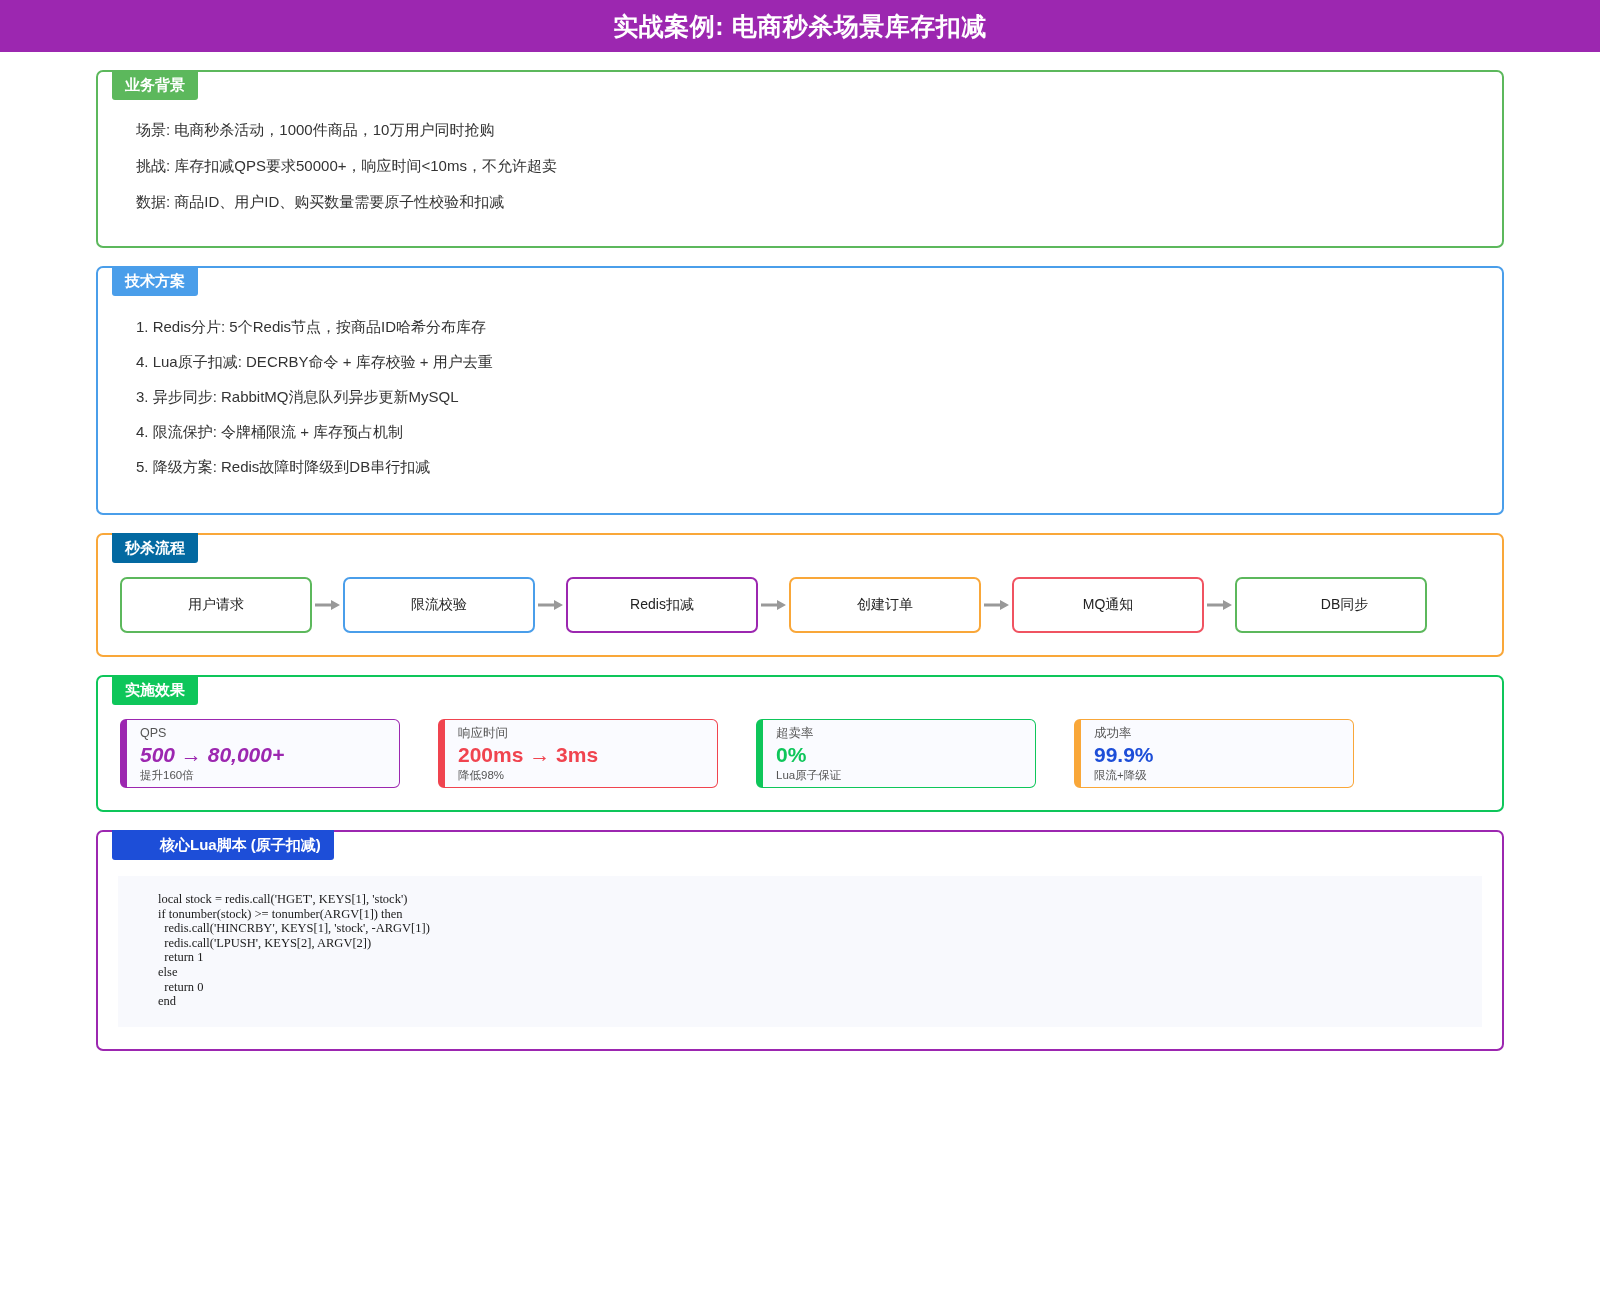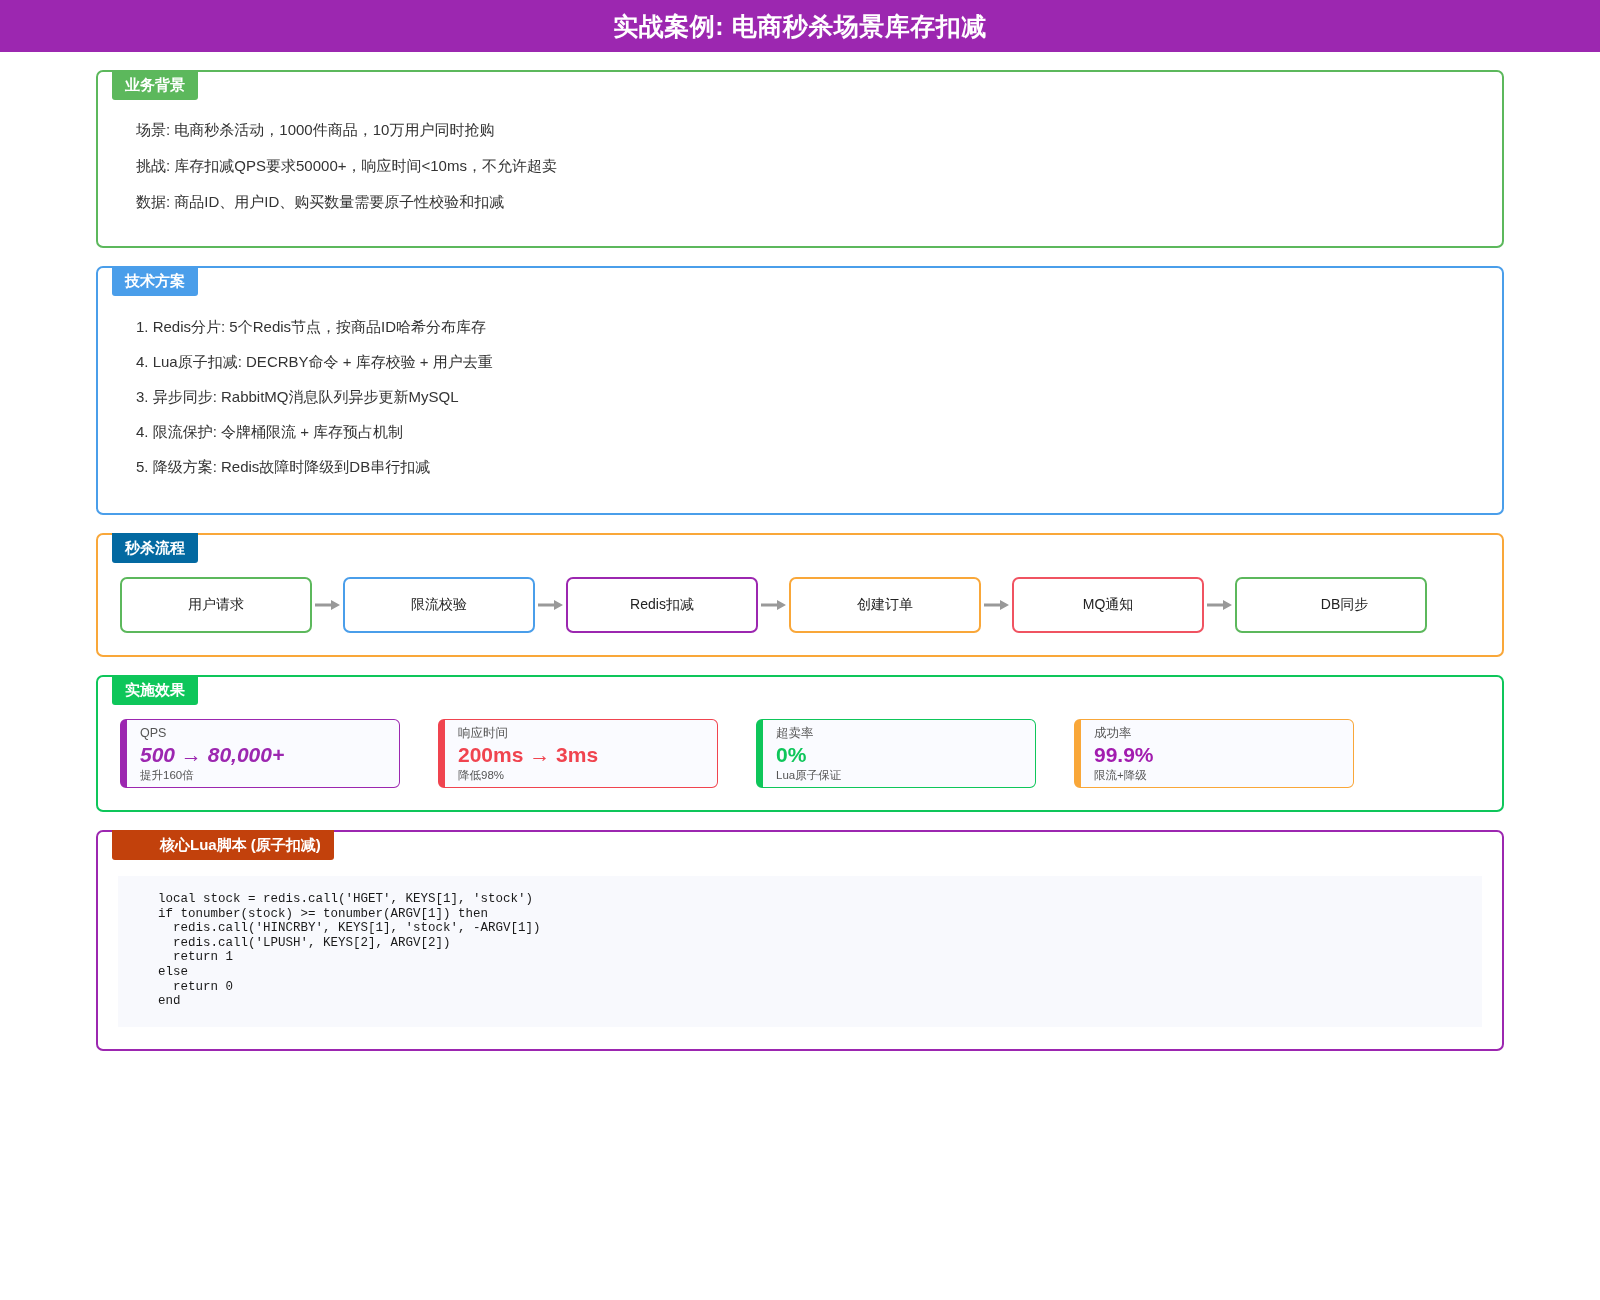--- a/index.html
+++ b/index.html
@@ -55,21 +55,21 @@
 
   .panel.green   { border-color: #5cb85c; }
   .panel.green   > .panel-tag { background: #5cb85c; }
   .panel.blue    { border-color: #4a9eea; }
   .panel.blue    > .panel-tag { background: #4a9eea; }
   .panel.orange  { border-color: #f9a739; }
   .panel.orange  > .panel-tag { background: #0369a1; text-align: center; }
   .panel.green2  { border-color: #0ec65a; }
   .panel.green2  > .panel-tag { background: #0ec65a; }
   .panel.purple  { border-color: #9c27b0; }
-  .panel.purple  > .panel-tag { background: #c2410c; padding-left: 48px; }
+  .panel.purple  > .panel-tag { background: #1d4ed8; padding-left: 48px; }
 
   
   .bg-body { padding: 44px 0 22px 0; }
   .bg-line {
     font-size: 15px;
     color: #333333;
     padding: 0 0 0 38px;
     line-height: 27px;
     margin-bottom: 9px;
   }
@@ -149,21 +149,21 @@
     font-size: 11.5px;
     color: #555555;
     line-height: 15px;
   }
 
   
   .code-body { padding: 44px 20px 22px 20px; }
   .code-block {
     background: #f8f9fd;
     padding: 16px 0 18px 40px;
-    font-family: Liberation Mono, monospace;
+    font-family: Liberation Serif, serif;
     font-size: 12.5px;
     line-height: 14.6px;
     color: #1a1a1a;
     white-space: pre;
     overflow: visible;
   }
 </style>
 </head>
 <body>
 
@@ -254,21 +254,21 @@
       </div>
 
       <div class="metric-card" id="mc2" style="border-color: rgb(14, 198, 90);">
         <div class="metric-label">超卖率</div>
         <div class="metric-value" id="mv2" style="color: rgb(14, 198, 90);">0%</div>
         <div class="metric-note">Lua原子保证</div>
       </div>
 
       <div class="metric-card" id="mc3" style="border-color: rgb(249, 167, 57);">
         <div class="metric-label">成功率</div>
-        <div class="metric-value" id="mv3" style="color: #a21caf;">99.9%</div>
+        <div class="metric-value" id="mv3" style="color: #1d4ed8;">99.9%</div>
         <div class="metric-note">限流+降级</div>
       </div>
 
     </div>
   </div>
 
   <div class="panel purple">
     <div class="panel-tag">核心Lua脚本 (原子扣减)</div>
     <div class="code-body">
       <pre class="code-block">local stock = redis.call('HGET', KEYS[1], 'stock')

